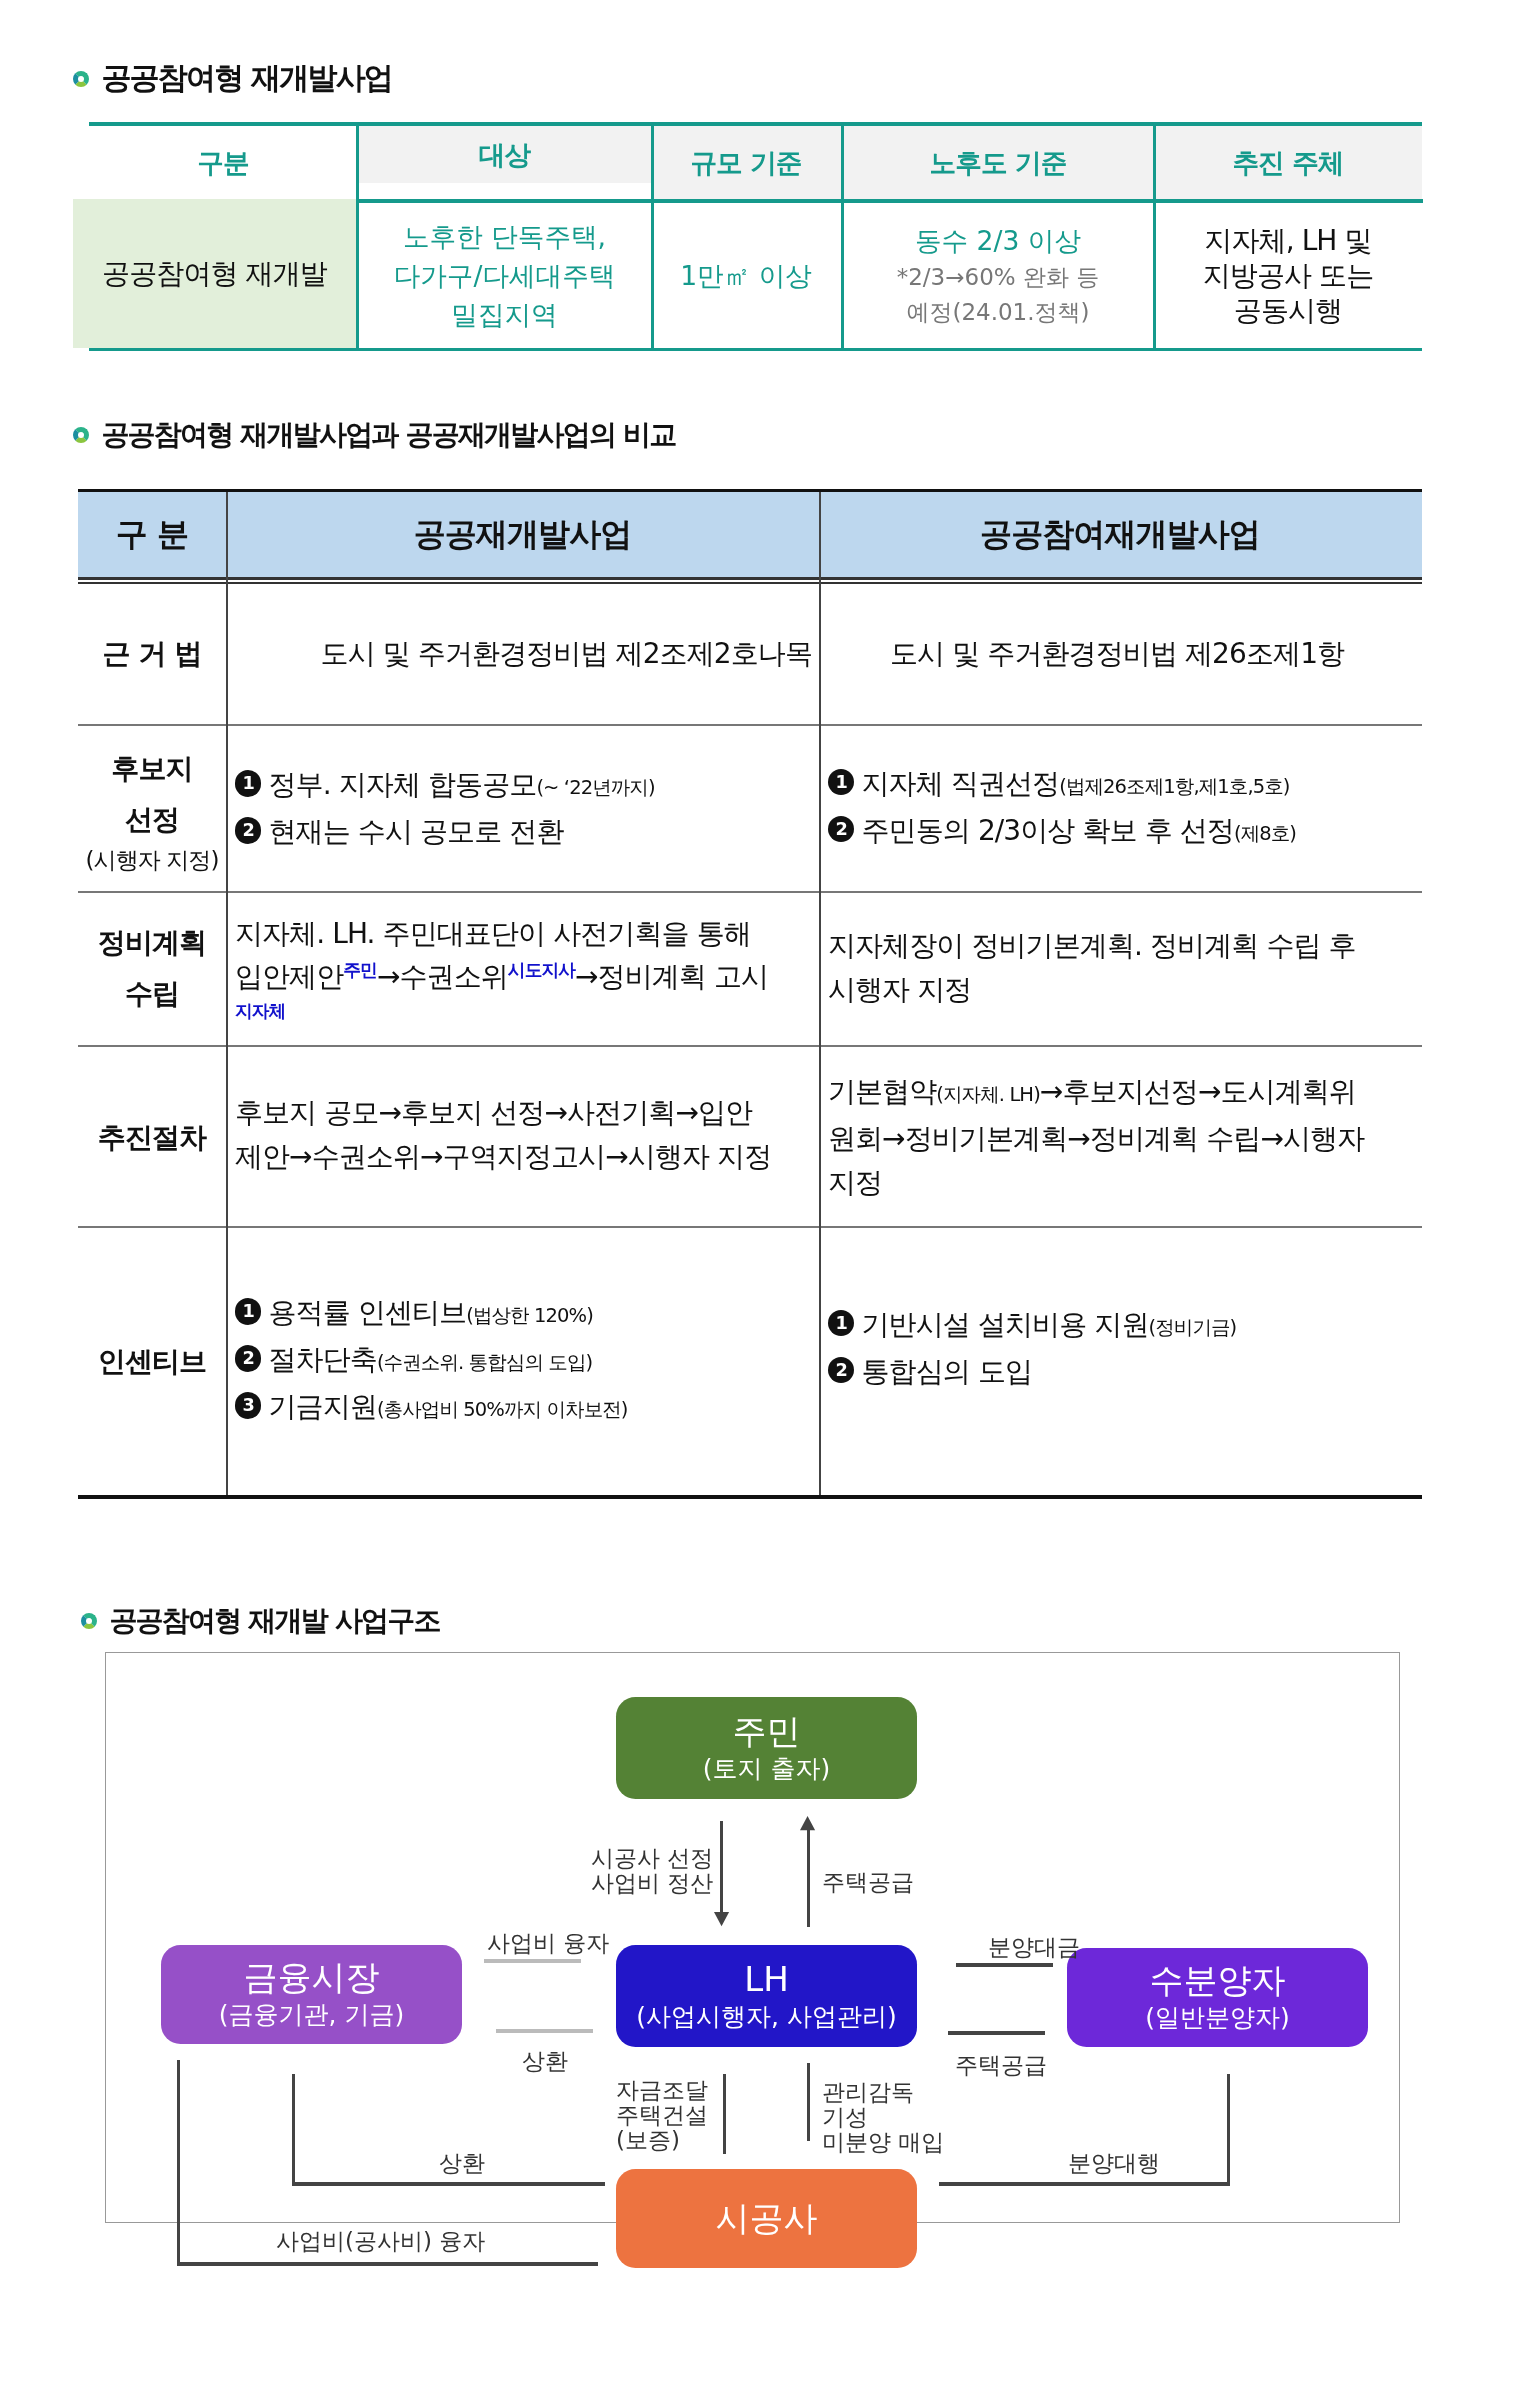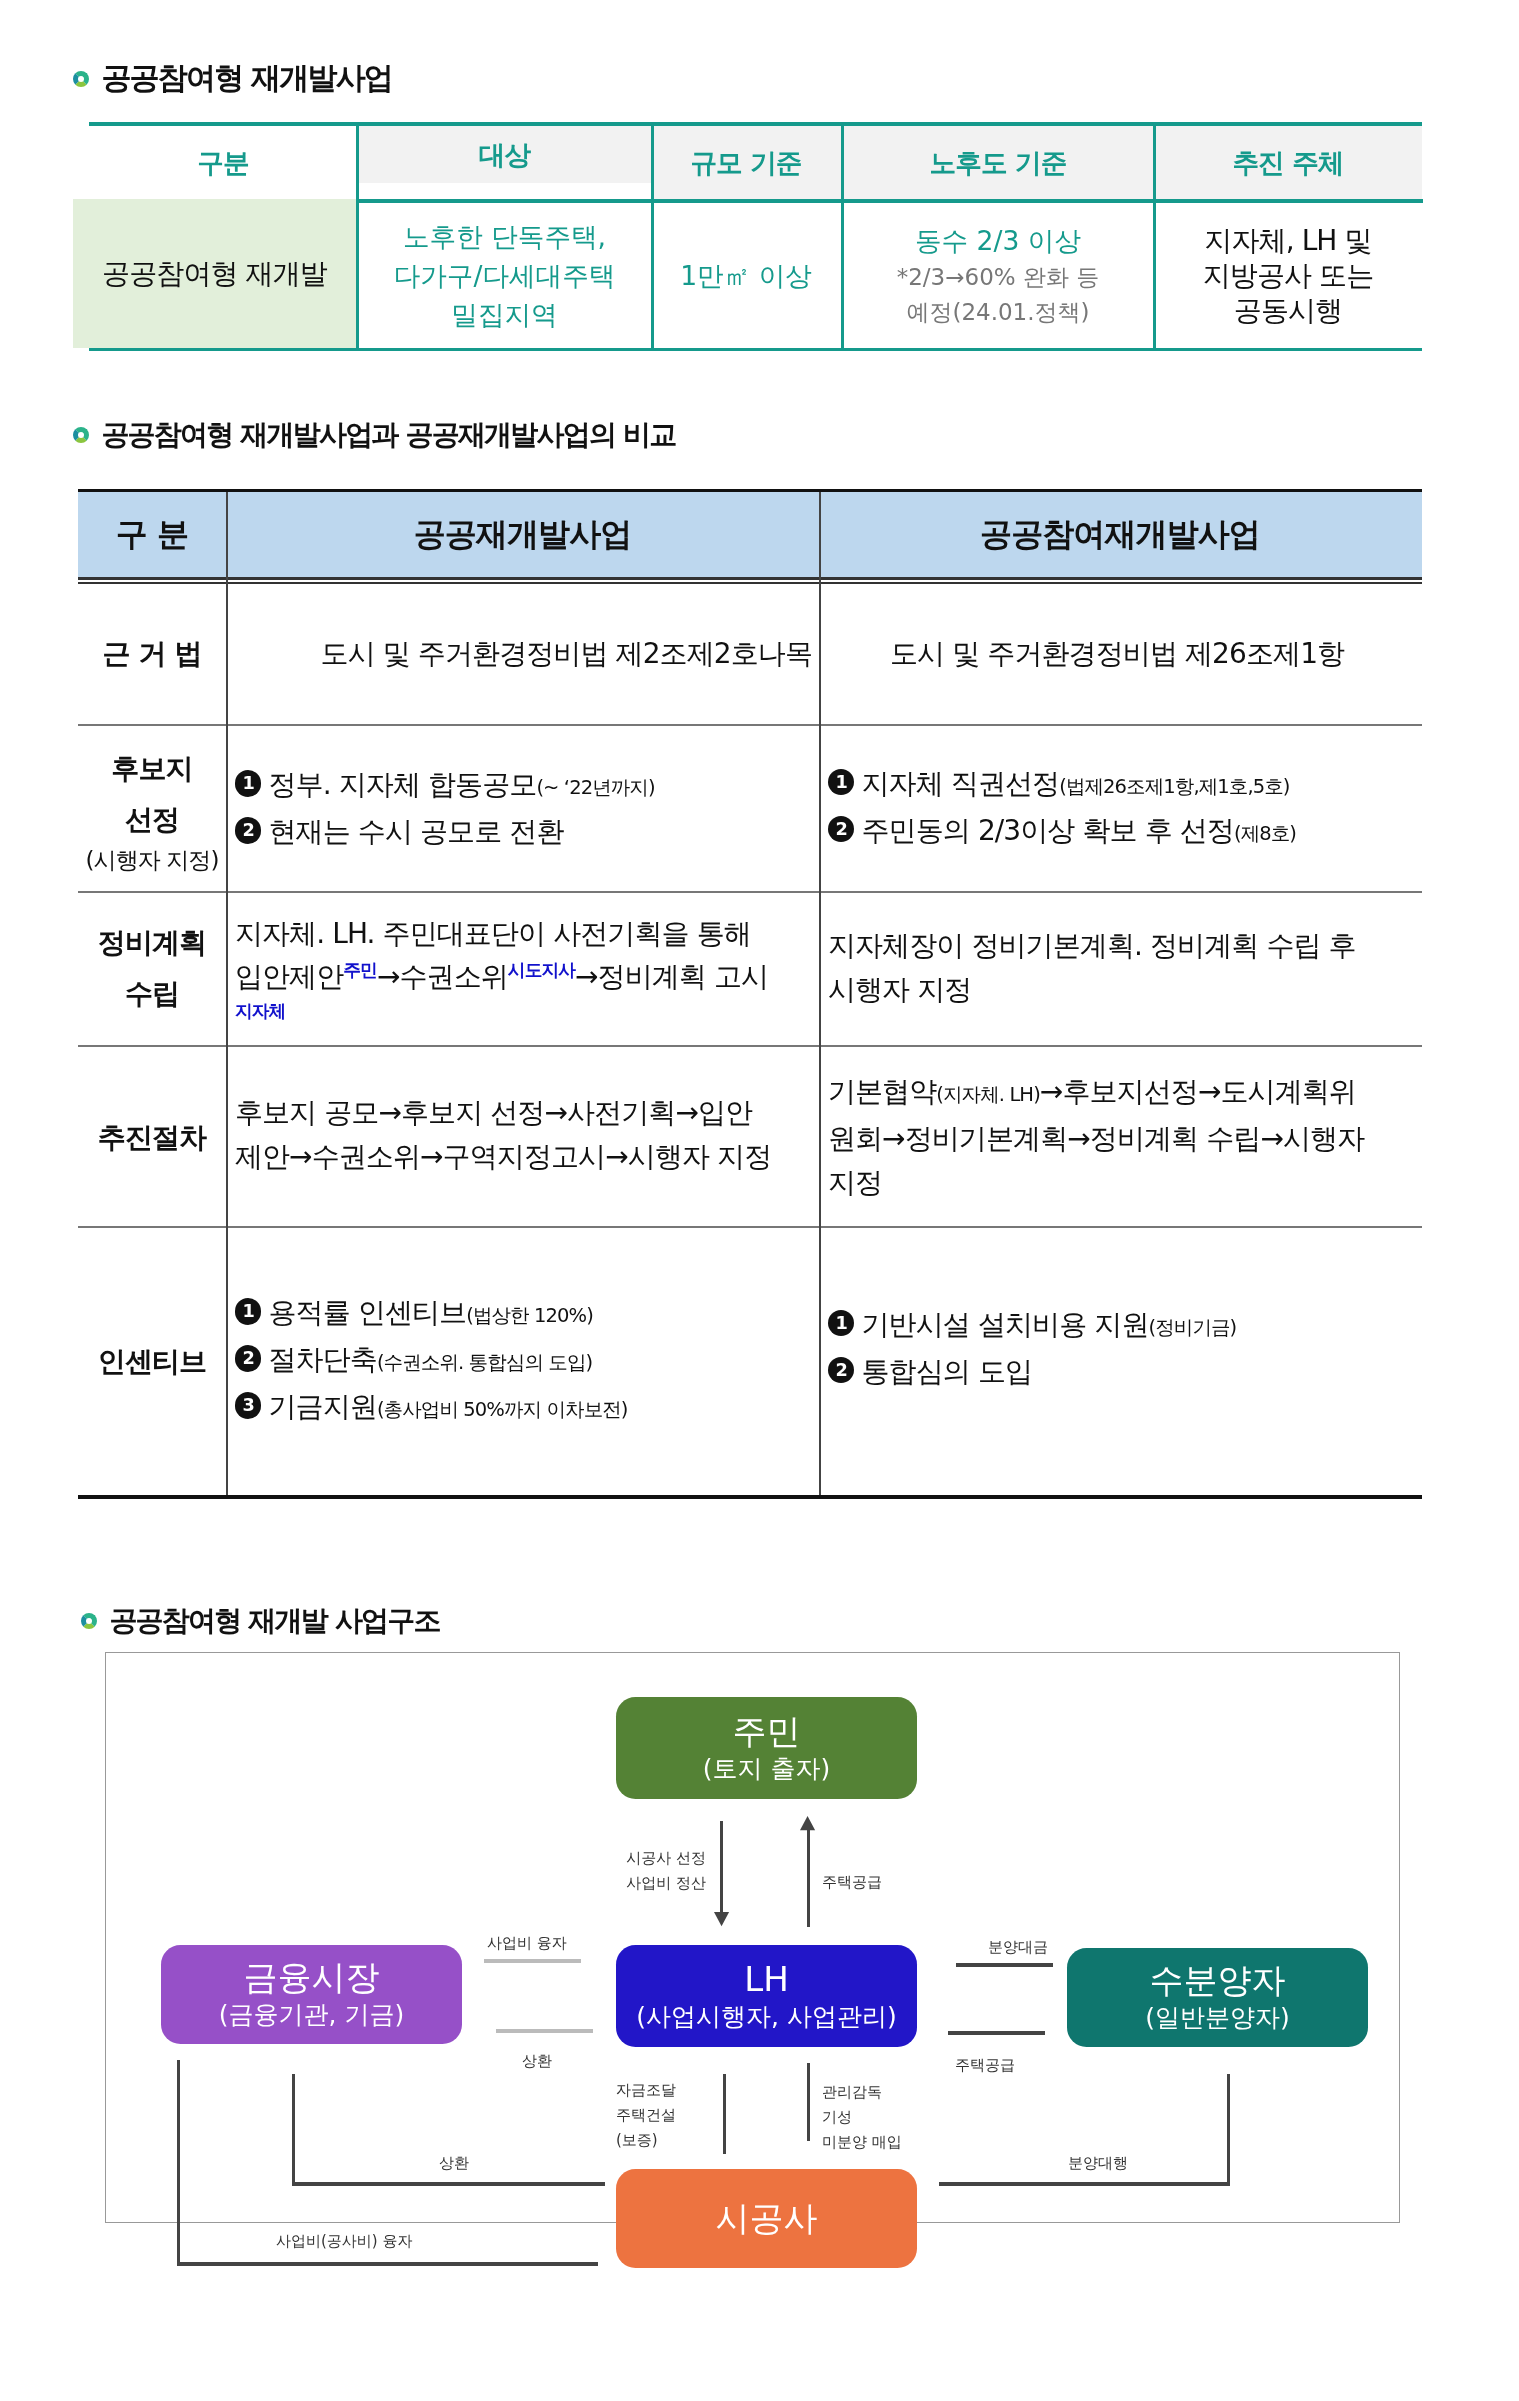--- a/index.html
+++ b/index.html
@@ -33,21 +33,21 @@
   .t2 .blue-block { color:#1111cc; font-weight:bold; font-size:17.7px; line-height:26.6px; }
   .num { display:inline-block; width:26.6px; height:26.6px; border-radius:50%; background:#111; color:#fff; font-size:17.7px; font-weight:bold; text-align:center; line-height:26.6px; margin-right:7px; vertical-align:middle; position:relative; top:-2.7px; }
   .hrule { position:absolute; left:0; width:1344px; background:#777; }
   .vrule { position:absolute; width:1.8px; background:#444; }
 
   
   .diagram { position:absolute; left:105px; top:1652px; width:1295px; height:571px; border:1.8px solid #999; box-sizing:border-box; background:#fff; }
   .node { position:absolute; border-radius:19.5px; display:flex; flex-direction:column; align-items:center; justify-content:center; color:#fff; text-align:center; }
   .node .main { font-size:34px; line-height:41px; }
   .node .sub { font-size:25px; line-height:34px; }
-  .lbl { position:absolute; font-size:15px; line-height:25px; color:#333; white-space:nowrap; }
+  .lbl { position:absolute; font-size:23px; line-height:25px; color:#333; white-space:nowrap; }
   .ln { position:absolute; background:#444; }
   .ln.grey { background:#bbb; }
   .arr { position:absolute; width:0; height:0; }
 </style>
 </head>
 <body>
 
 <div class="sec-title" style="left:73px; top:58px;">
   <span class="ring"></span>
   <span>공공참여형 재개발사업</span>
@@ -212,21 +212,21 @@
     <span class="sub">(토지 출자)</span>
   </div>
   <div class="node" style="left:510px; top:292px; width:301px; height:102px; background:#2216c8;">
     <span class="main">LH</span>
     <span class="sub">(사업시행자, 사업관리)</span>
   </div>
   <div class="node" style="left:55px; top:292px; width:301px; height:99px; background:#9650c8;">
     <span class="main">금융시장</span>
     <span class="sub">(금융기관, 기금)</span>
   </div>
-  <div class="node" style="left:961px; top:295px; width:301px; height:99px; background:#0f766e;">
+  <div class="node" style="left:961px; top:295px; width:301px; height:99px; background:#6d28d9;">
     <span class="main">수분양자</span>
     <span class="sub">(일반분양자)</span>
   </div>
   <div class="node" style="left:510px; top:516px; width:301px; height:99px; background:#ed7340;">
     <span class="main">시공사</span>
   </div>
 
   <div class="ln" style="left:614px; top:168px; width:2.7px; height:97px;"></div>
   <svg class="arr" style="left:608px; top:259px; width:16px; height:16px; overflow:visible;" viewBox="0 0 18 18" width="16" height="16">
       <polygon points="0,0 17,0 8.5,16" fill="#444"></polygon>

